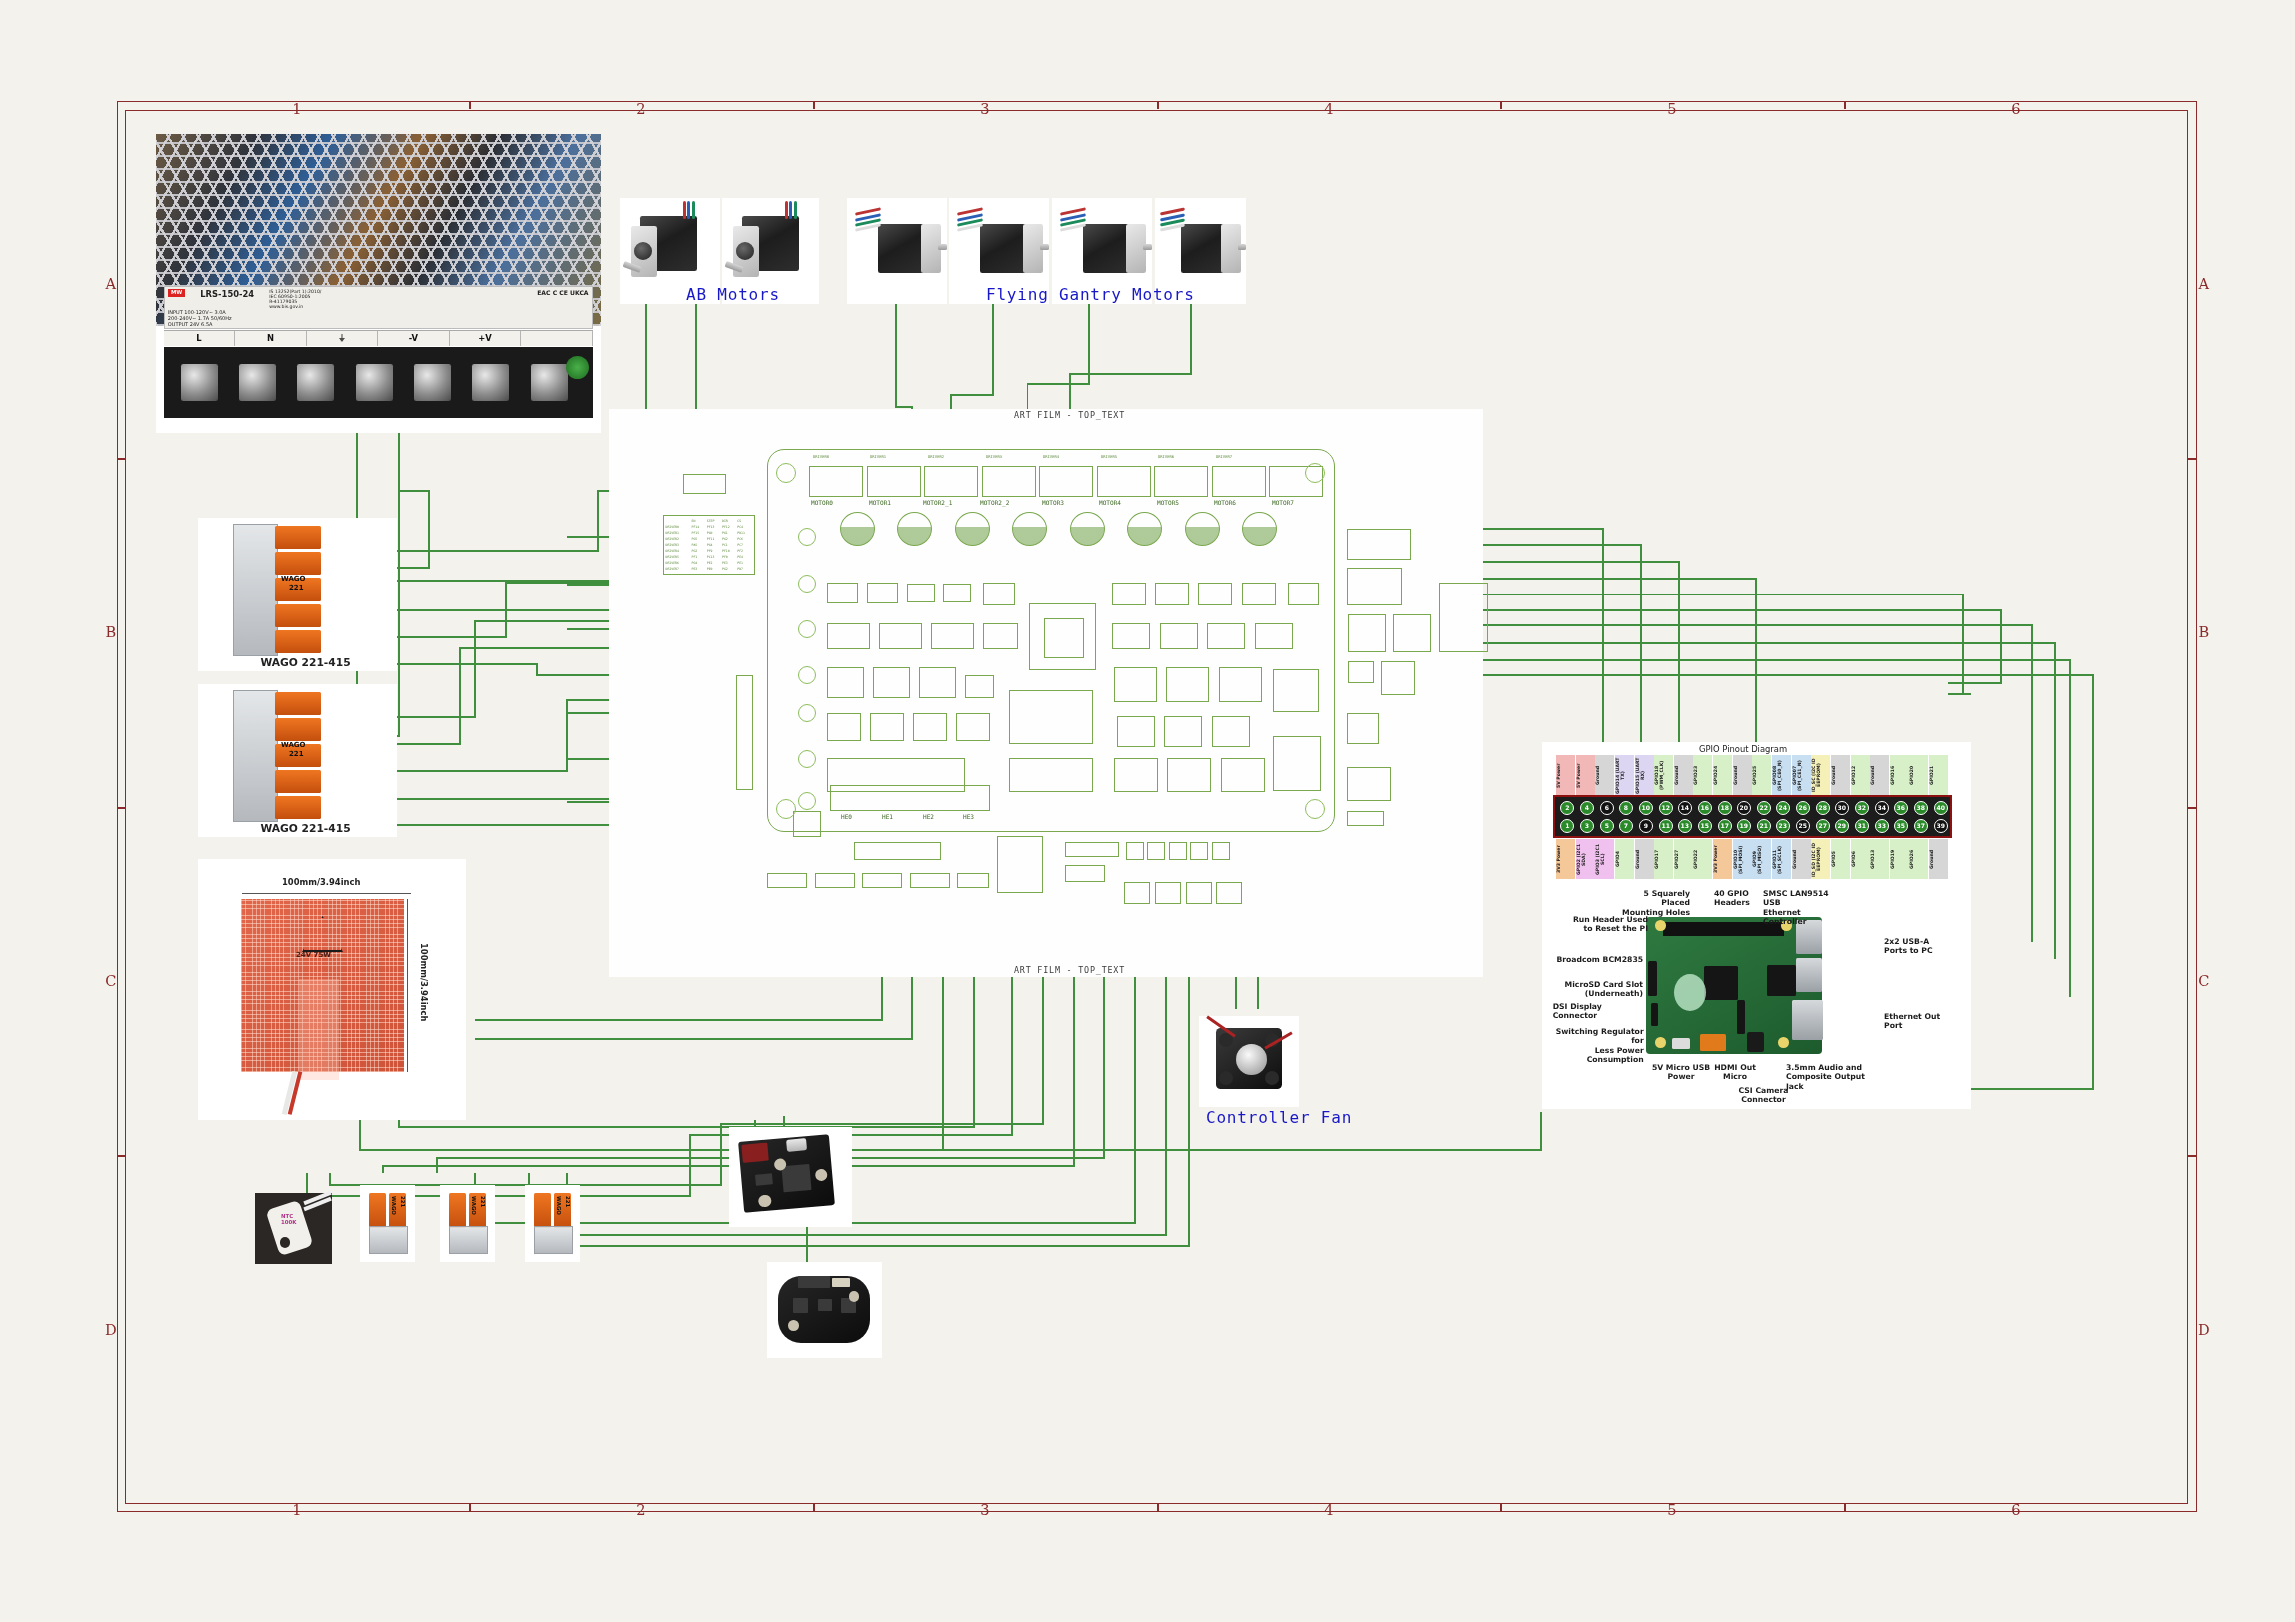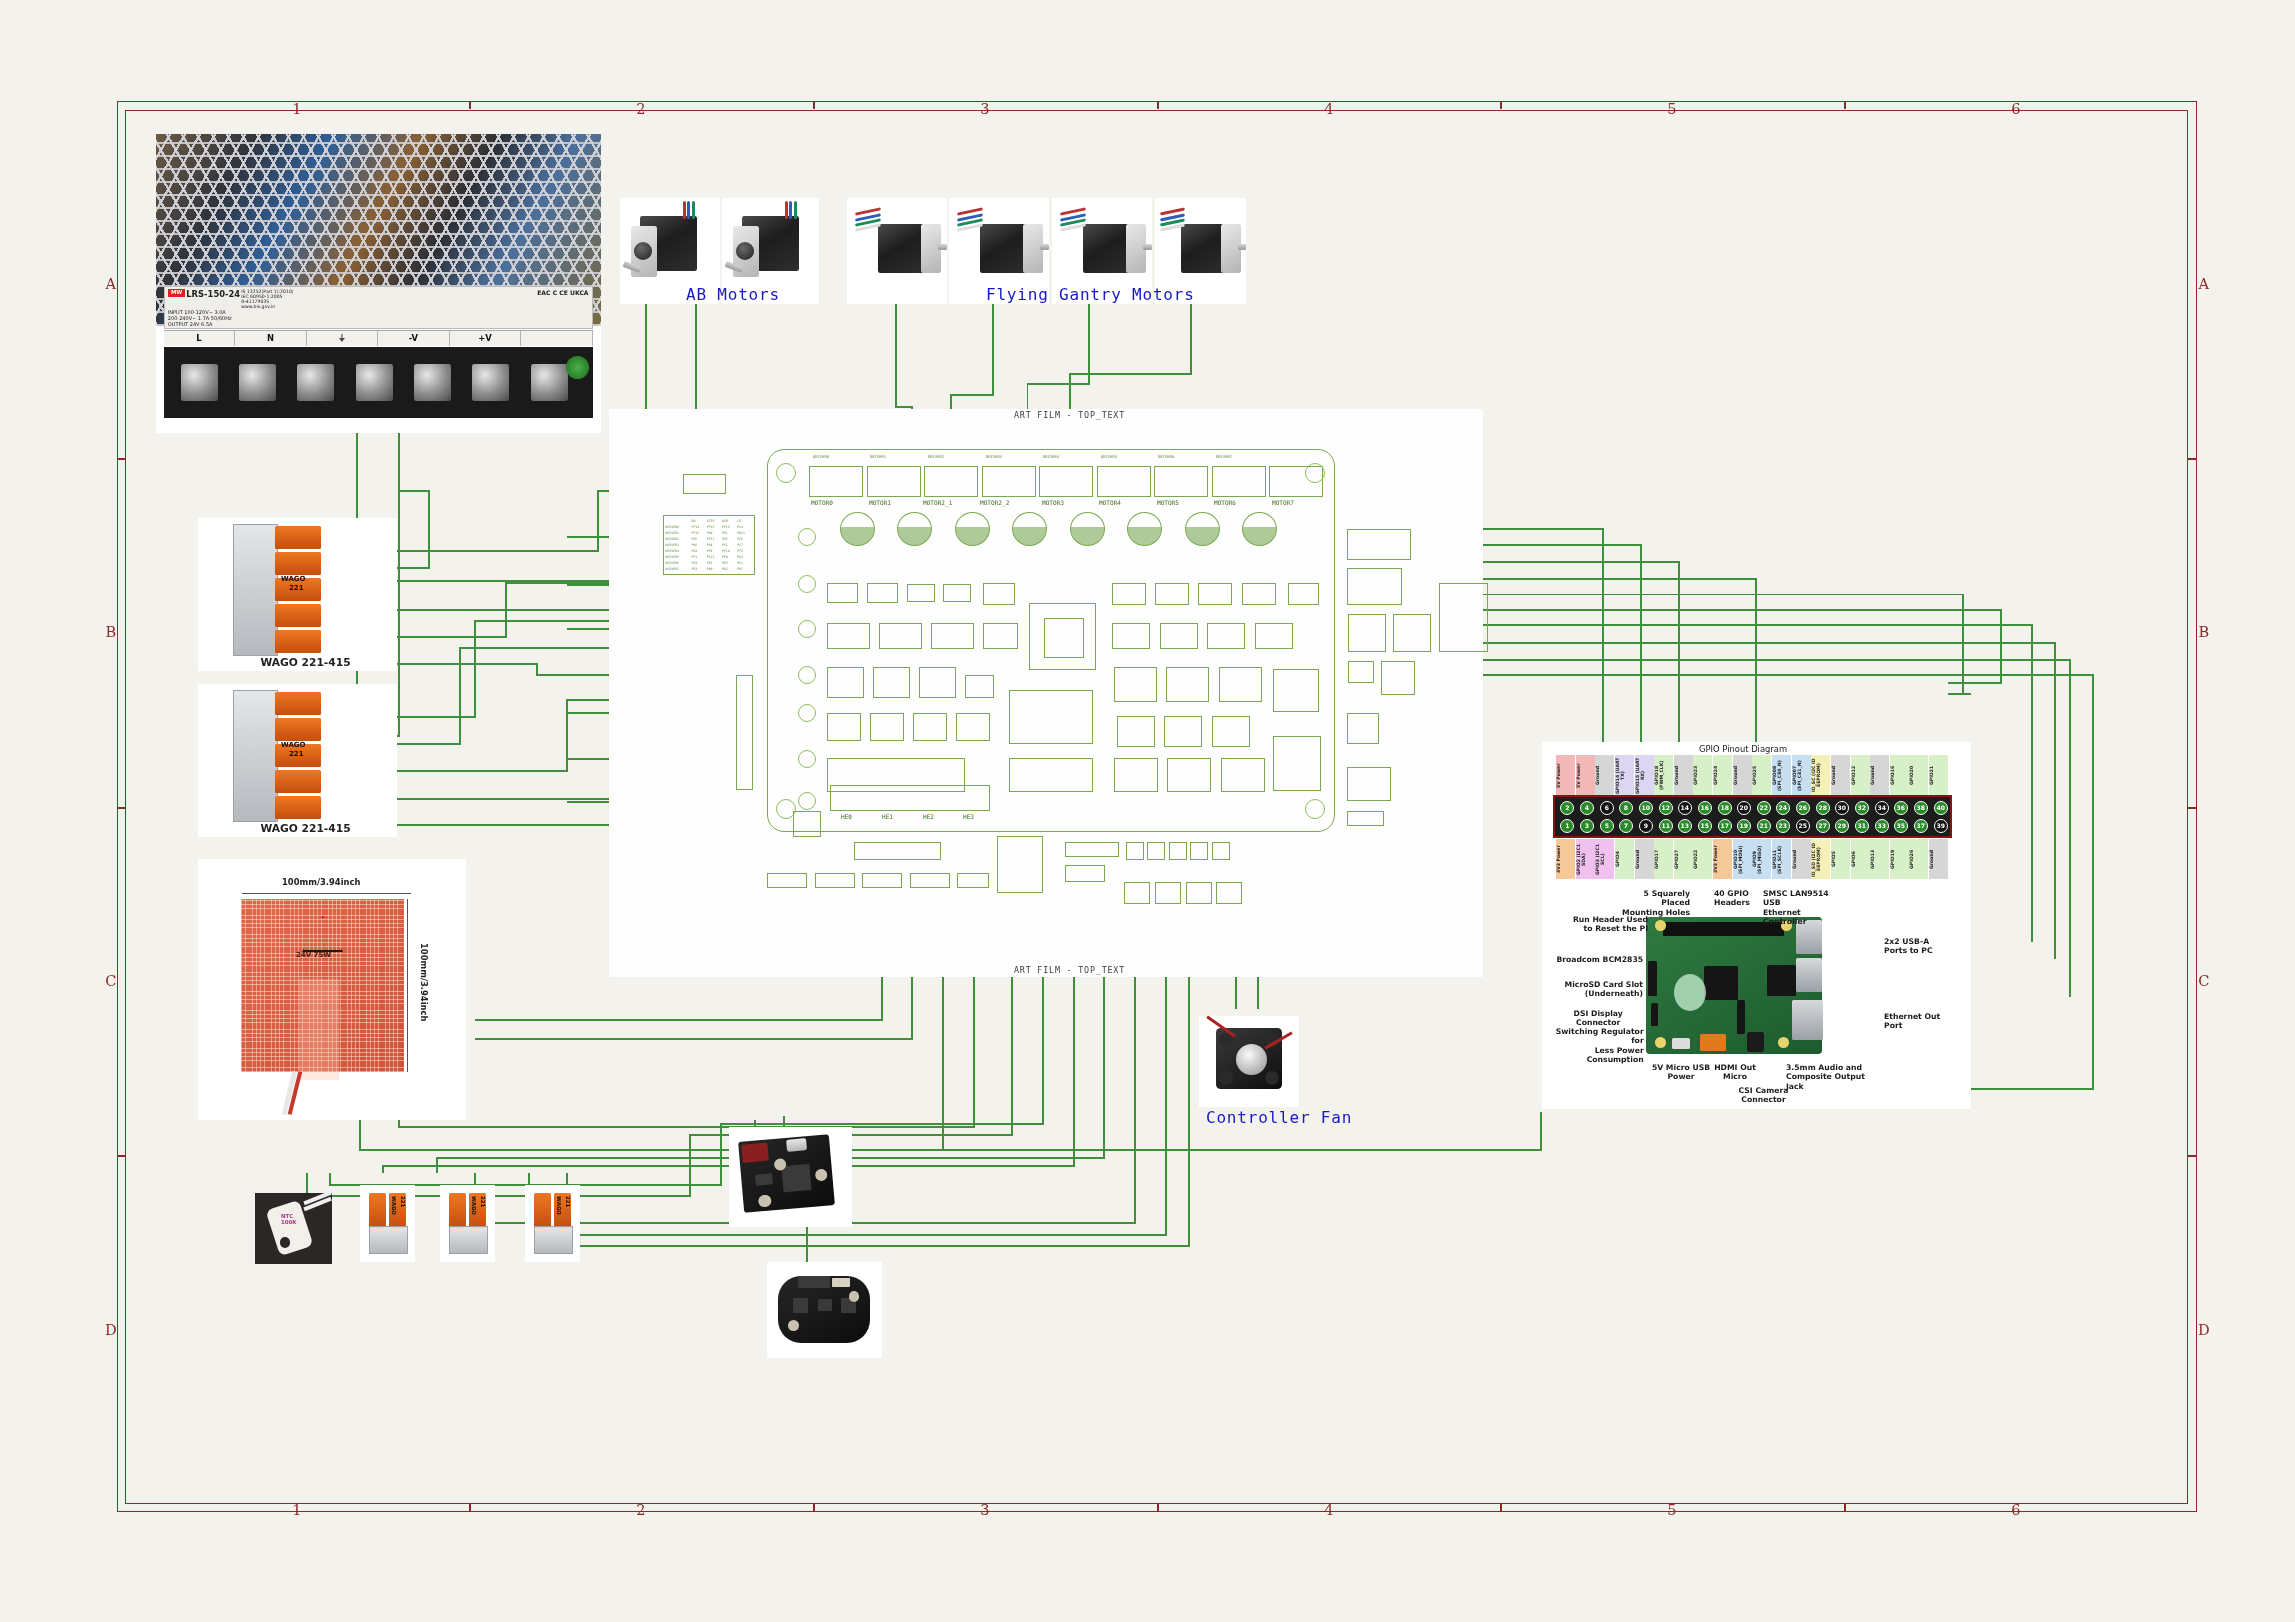--- a/index.html
+++ b/index.html
@@ -265,21 +265,21 @@
       <path d="M1100,1500 L2010,1500 L2010,1450"></path>
       <path d="M1053,1545 L1053,1665"></path>
 
       <path d="M2540,905 L2570,905"></path>
     </g>
   </svg>
 
   <div class="imgbox" style="left:156px;top:134px;width:445px;height:299px;">
     <div class="psu-grill" style="left:0;top:0;right:0;height:192px;position:absolute;"></div>
     <div class="psu-label" style="left:7.7px;top:152px;width:429px;height:43px;">
-      <div style="display:flex;gap:1px;align-items:flex-start;">
+      <div style="display:flex;gap:15px;align-items:flex-start;">
         <span style="background:#d22;color:#fff;padding:0.8px 3.1px;font-weight:bold;">MW</span>
         <span style="font-weight:bold;font-size:8.4px;">LRS-150-24</span>
         <span style="font-size:4.6px;line-height:1.1;">
           <span>IS 13252(Part 1):2010/</span><br>
           <span>IEC 60950-1:2005</span><br>
           <span>R-41179035</span><br>
           <span>www.bis.gov.in</span>
         </span>
         <span style="font-size:6.1px;font-weight:bold;margin-left:auto;">EAC  C  CE  UKCA</span>
       </div>
@@ -846,21 +846,21 @@
     <div class="pi-note" style="left:172px;top:147px;width:46px;">40 GPIO
 Headers</div>
     <div class="pi-note" style="left:221px;top:147px;width:78px;">SMSC LAN9514 USB
 Ethernet Controller</div>
 
     <div class="pi-note" style="left:26px;top:173px;width:80px;text-align:right;">Run Header Used
 to Reset the PI</div>
     <div class="pi-note" style="left:6.1px;top:213px;width:95px;text-align:right;">Broadcom BCM2835</div>
     <div class="pi-note" style="left:14px;top:238px;width:87px;text-align:right;">MicroSD Card Slot
 (Underneath)</div>
-    <div class="pi-note" style="left:10.7px;top:267px;width:91px;text-align:center;">DSI Display Connector</div>
+    <div class="pi-note" style="left:10.7px;top:260px;width:91px;text-align:left;">DSI Display Connector</div>
     <div class="pi-note" style="left:7.7px;top:285px;width:94px;text-align:right;">Switching Regulator for
 Less Power Consumption</div>
 
     <div class="pi-note" style="left:342px;top:195px;width:74px;">2x2 USB-A
 Ports to PC</div>
     <div class="pi-note" style="left:342px;top:270px;width:77px;">Ethernet Out Port</div>
 
     <div class="pi-note" style="left:106px;top:321px;width:66px;text-align:center;">5V Micro USB
 Power</div>
     <div class="pi-note" style="left:163px;top:321px;width:60px;text-align:center;">HDMI Out Micro</div>

